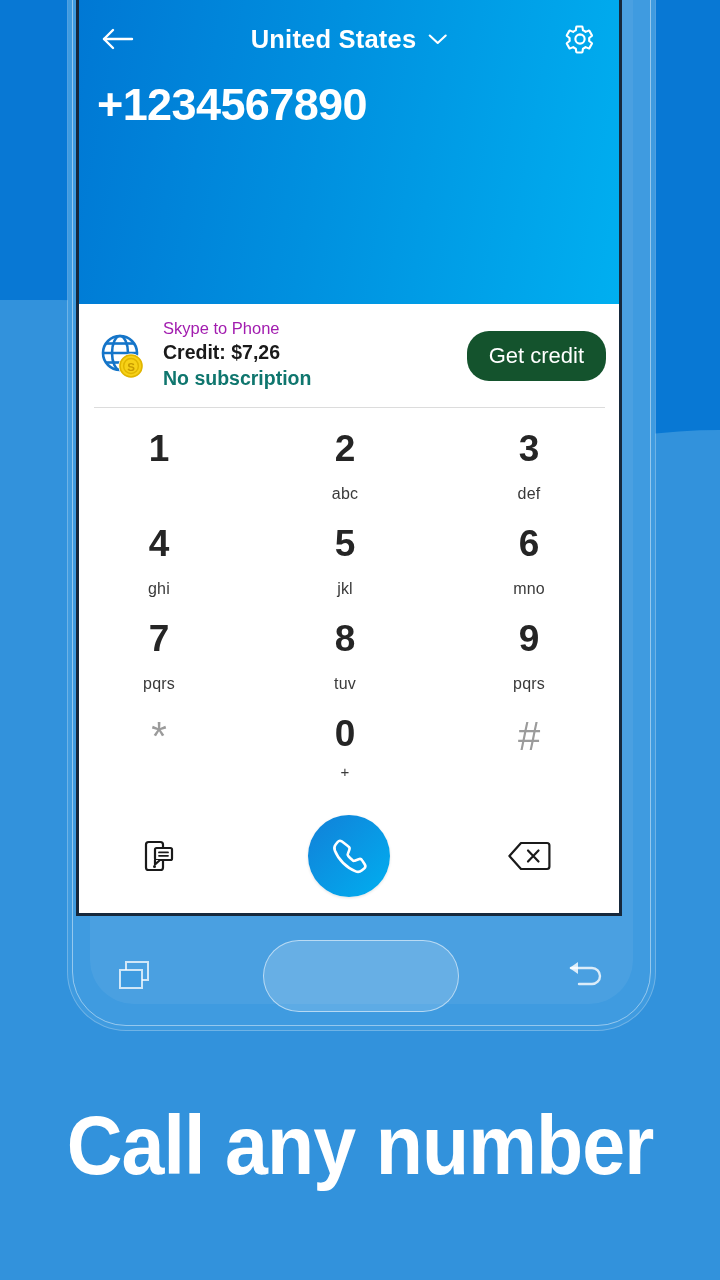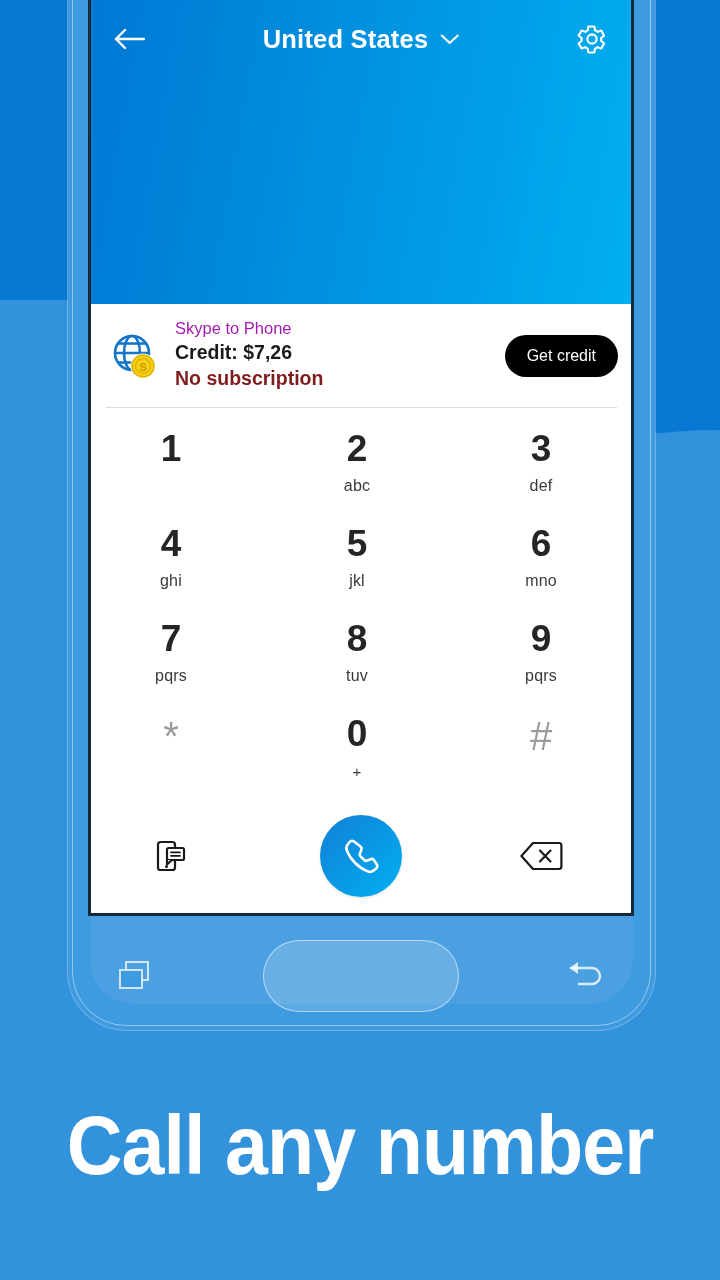--- a/index.html
+++ b/index.html
@@ -44,21 +44,21 @@
     pointer-events:none;
   }
   #phone-inner-glow{
     position:absolute; left:22px; top:0; right:22px; bottom:26px;
     border-radius:44px;
     background:rgba(255,255,255,.06);
   }
 
   
   #screen {
-    position:absolute; left:88px; top:0px;
+    position:absolute; left:76px; top:0px;
     width:546px; height:916px;
     background:#fff;
     border:3px solid #16283C;
     border-top:0;
     overflow:hidden;
   }
 
   
   #header {
     position:relative;
@@ -100,45 +100,45 @@
     padding:0 13px 0 15px;
   }
   #credit-bar::after{
     content:""; position:absolute; left:15px; right:14px; bottom:0;
     height:1px; background:#DCDCDC;
   }
   .globe-wrap { width:56px; flex:0 0 56px; display:flex; align-items:center; justify-content:center; }
   .credit-text { flex:1 1 auto; margin-left:13px; padding-bottom:2px; }
   .credit-line1 { font-size:16.5px; color:#a21caf; line-height:1.32; }
   .credit-line2 { font-size:19.5px; color:#1A1A1A; font-weight:bold; line-height:1.32; }
-  .credit-line3 { font-size:19.5px; color:#7f1d1d; font-weight:bold; line-height:1.32; }
+  .credit-line3 { font-size:19.5px; color:#0f766e; font-weight:bold; line-height:1.32; }
   #get-credit-btn {
     flex:0 0 auto;
-    background:#000000; color:#fff;
-    font-size:16px;
+    background:#14532d; color:#fff;
+    font-size:22px;
     border:0; border-radius:22px;
     padding:12px 22px;
     cursor:pointer;
     font-family:inherit;
     white-space:nowrap;
   }
 
   
   #dialpad { position:relative; background:#fff; padding-top:16px; }
   .dp-row { display:flex; }
   .dp-key {
     flex:1 1 33.333%;
     height:95px;
     display:flex; flex-direction:column; align-items:center; justify-content:flex-start;
     padding-top:6px;
     cursor:pointer; user-select:none;
   }
   .dp-digit { font-size:37px; font-weight:bold; color:#252525; line-height:1.05; }
   .dp-digit.muted { color:#9B9B9B; font-weight:normal; font-size:40px; }
-  .dp-sub { font-size:16px; color:#3A3A3A; margin-top:8px; letter-spacing:.2px; }
+  .dp-sub { font-size:16px; color:#3A3A3A; margin-top:16px; letter-spacing:.2px; }
   .dp-sub.small { font-size:15px; margin-top:9px; }
   
   .dp-row .dp-key:nth-child(1) { padding-right:20px; }
   .dp-row .dp-key:nth-child(2) { padding-right:8px; }
   .dp-row .dp-key:nth-child(3) { padding-right:0px; }
 
   
   #action-row {
     display:flex; align-items:center;
     height:112px; background:#fff;
@@ -215,20 +215,21 @@
       </div>
 
       <div class="gear-btn">
         <svg width="30" height="30" viewBox="0 0 24 24">
           <path d="M12 8.3a3.7 3.7 0 1 0 0 7.4 3.7 3.7 0 0 0 0-7.4z" fill="none" stroke="#fff" stroke-width="1.7"></path>
           <path d="M19.3 13.6c.05-.4.08-.8.08-1.2s-.03-.8-.08-1.2l2.1-1.6a.5.5 0 0 0 .12-.64l-2-3.45a.5.5 0 0 0-.6-.22l-2.47 1a7.3 7.3 0 0 0-2.08-1.2l-.37-2.63a.5.5 0 0 0-.5-.42h-4a.5.5 0 0 0-.5.42l-.37 2.63c-.75.3-1.45.71-2.08 1.2l-2.47-1a.5.5 0 0 0-.6.22l-2 3.45a.5.5 0 0 0 .12.64l2.1 1.6c-.05.4-.08.8-.08 1.2s.3.8.08 1.2l-2.1 1.6a.5.5 0 0 0-.12.64l2 3.45c.13.23.4.31.6.22l2.47-1c.63.49 1.33.9 2.08 1.2l.37 2.63c.4.24.25.42.5.42h4a.5.5 0 0 0 .5-.42l.37-2.63c.75-.3 1.45-.71 2.08-1.2l2.47 1c.2.09.47.01.6-.22l2-3.45a.5.5 0 0 0-.12-.64l-2.1-1.6z" fill="none" stroke="#fff" stroke-width="1.7" stroke-linejoin="round"></path>
         </svg>
       </div>
     </div>
 
+    <div id="dialed-number">+1234567890</div>
   </div>
 
   <div id="credit-bar">
     <div class="globe-wrap">
       <svg width="54" height="54" viewBox="0 0 54 54">
         <g fill="none" stroke="#1575C9" stroke-width="2.6">
           <circle cx="25" cy="24" r="17"></circle>
           <ellipse cx="25" cy="24" rx="8" ry="17"></ellipse>
           <path d="M8 24 H42"></path>
           <path d="M11 14.5 H39"></path>

